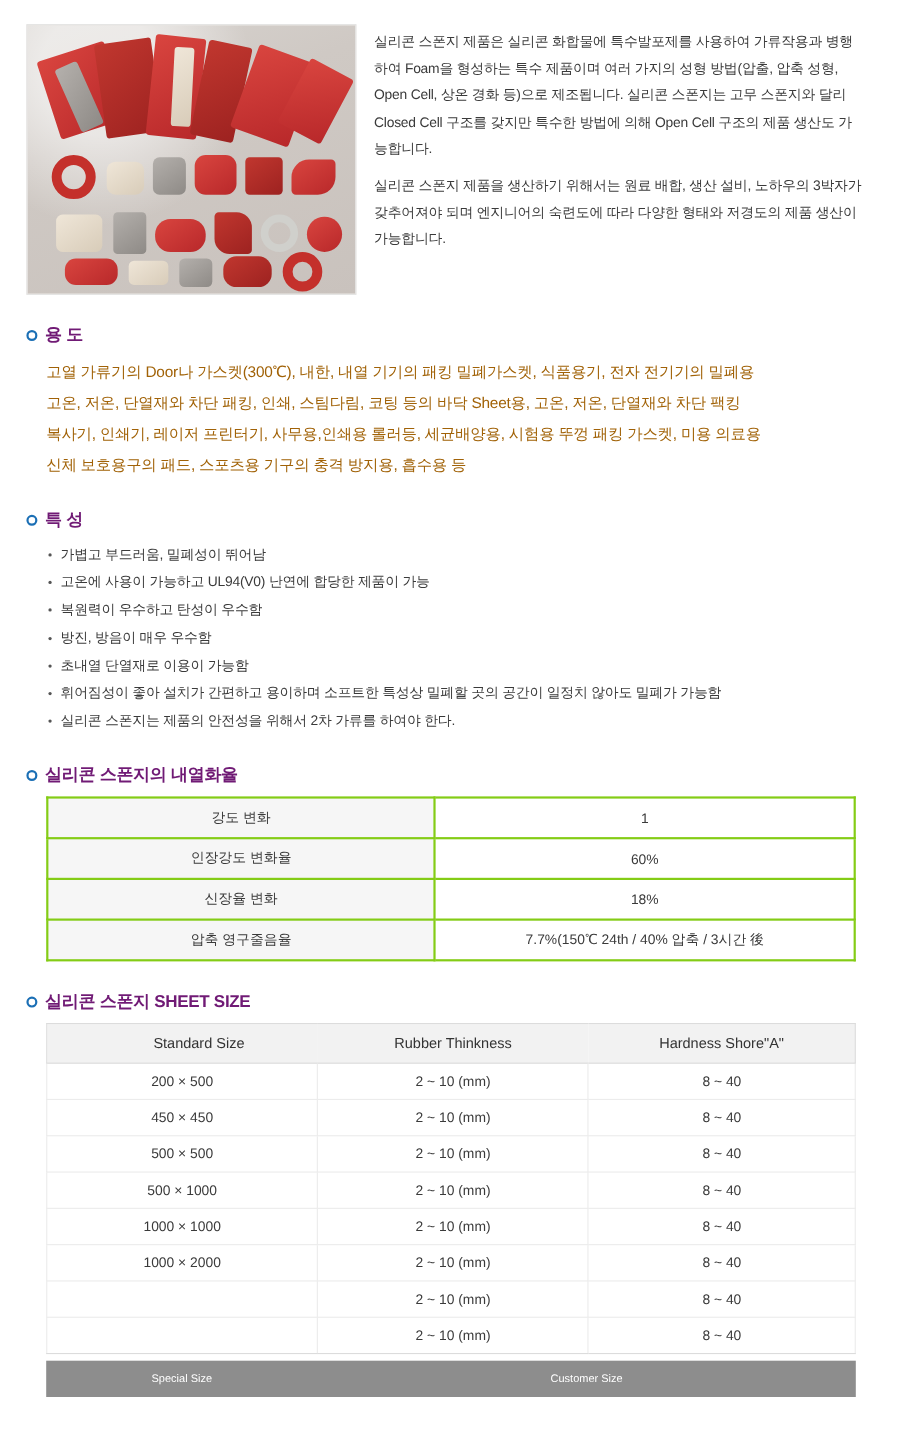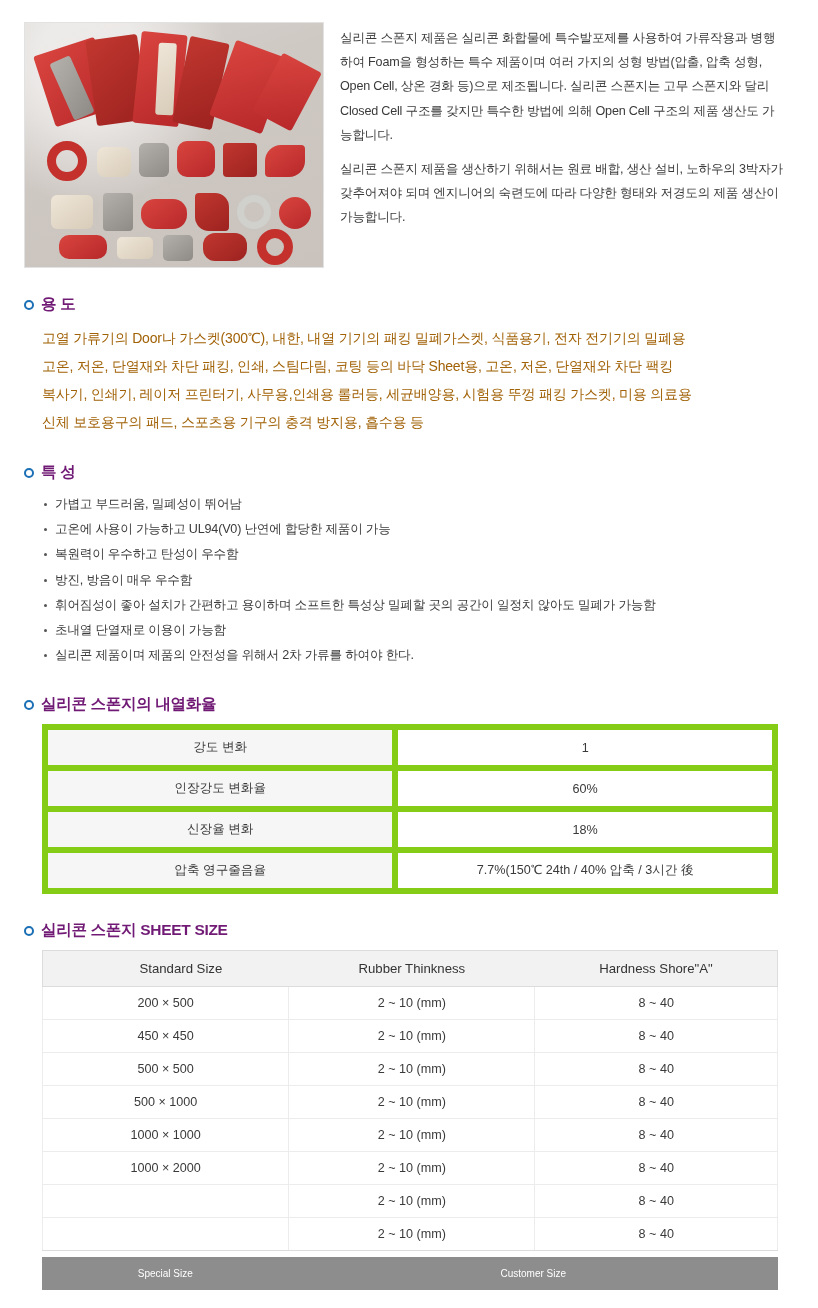--- a/index.html
+++ b/index.html
@@ -121,21 +121,21 @@
   .tbl-wrap { padding-left: 18px; padding-right: 6px; margin-top: 4px; }
   table {
     border-collapse: collapse;
     width: 100%;
     font-size: 12.6px;
     color: #3a3a3a;
   }
 
   
   .heat-tbl td {
-    border: 6px solid #84cc16;
+    border: 2px solid #84cc16;
     text-align: center;
     padding: 9px 6px;
     height: 34px;
   }
   .heat-tbl td.label {
     width: 48%;
     background: #f6f6f6;
   }
   .heat-tbl td.val { background: #ffffff; }
 
@@ -239,23 +239,23 @@
   <div class="section">
     <div class="sec-head">
       <span class="bullet-o"></span>
       <span class="sec-title">특 성</span>
     </div>
     <ul class="feat-list">
       <li>가볍고 부드러움, 밀폐성이 뛰어남</li>
       <li>고온에 사용이 가능하고 UL94(V0) 난연에 합당한 제품이 가능</li>
       <li>복원력이 우수하고 탄성이 우수함</li>
       <li>방진, 방음이 매우 우수함</li>
+      <li>초내열 단열재로 이용이 가능함</li>
       <li>휘어짐성이 좋아 설치가 간편하고 용이하며 소프트한 특성상 밀폐할 곳의 공간이 일정치 않아도 밀폐가 가능함</li>
-      <li>초내열 단열재로 이용이 가능함</li>
-      <li>실리콘 제품이며 제품의 안전성을 위해서 2차 가류를 하여야 한다.</li>
+      <li>실리콘 스폰지는 제품의 안전성을 위해서 2차 가류를 하여야 한다.</li>
     </ul>
   </div>
 
   <div class="section">
     <div class="sec-head">
       <span class="bullet-o"></span>
       <span class="sec-title">실리콘 스폰지의 내열화율</span>
     </div>
     <div class="tbl-wrap">
       <table class="heat-tbl">

